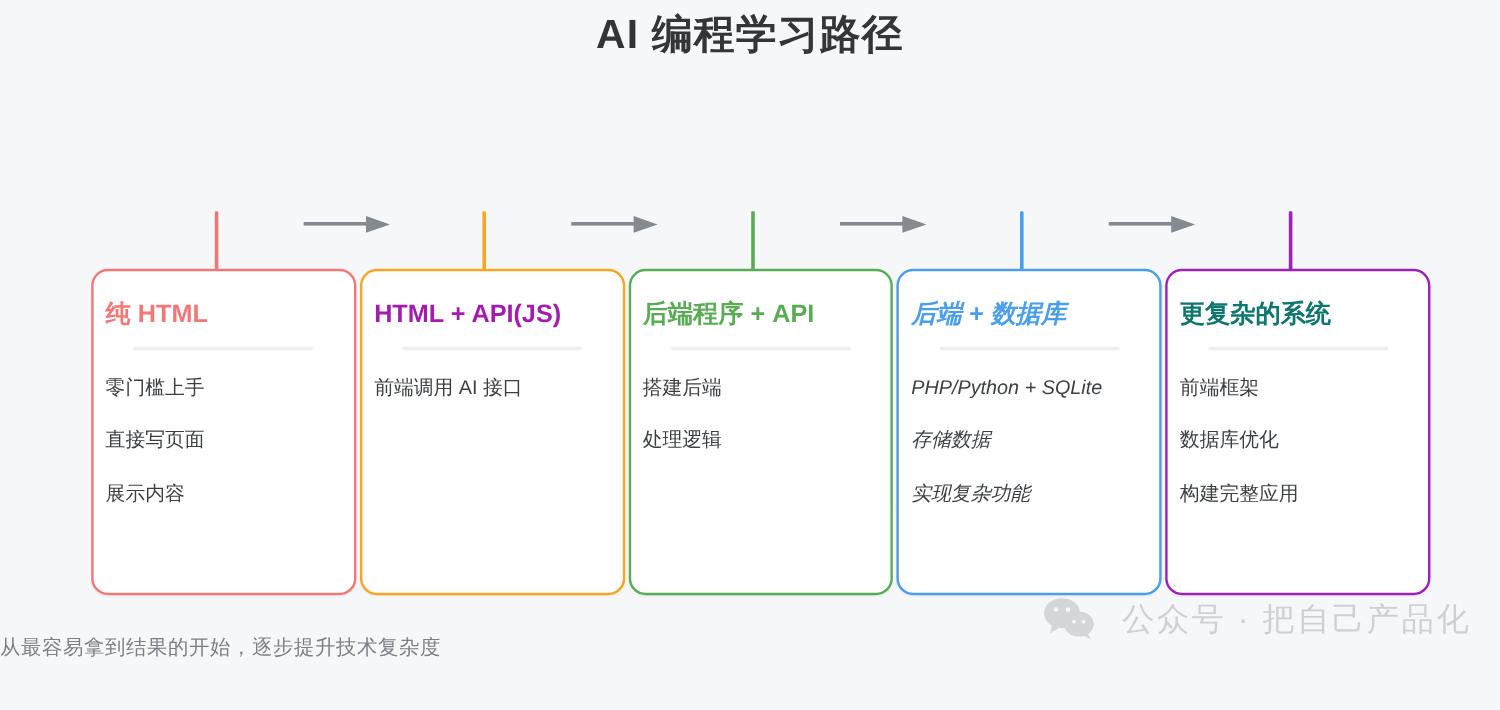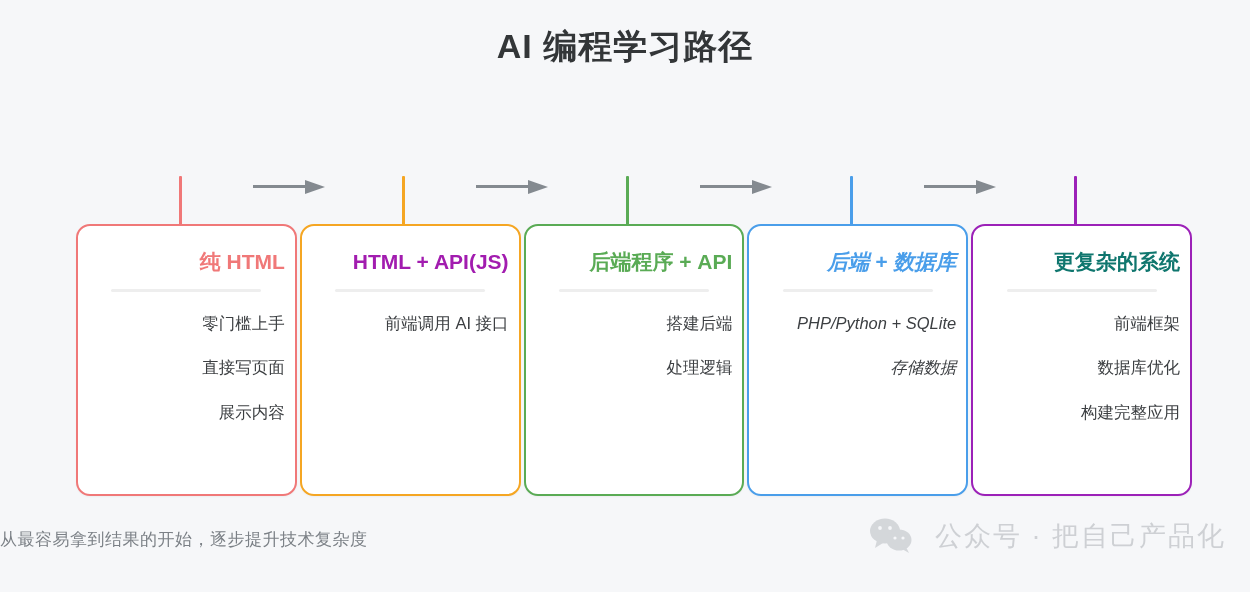--- a/index.html
+++ b/index.html
@@ -18,21 +18,21 @@
   .page {
     position: relative;
     width: 1250px;
     height: 592px;
     box-sizing: border-box;
   }
 
   
   .title {
     position: absolute;
-    top: 24px;
+    top: 6px;
     left: 0;
     width: 1250px;
     text-align: center;
     font-size: 34px;
     font-weight: bold;
     color: #333638;
     letter-spacing: 1px;
   }
 
   
@@ -85,21 +85,21 @@
     display: flex;
     gap: 3px;
   }
   .card {
     flex: 1 1 0;
     background: #ffffff;
     border: 2px solid #cccccc;
     border-radius: 14px;
     box-sizing: border-box;
     padding: 24px 10px 10px 10px;
-    text-align: right;
+    text-align: left;
     box-shadow: 0 1px 2px rgba(0,0,0,0.04);
   }
   .card-title {
     font-size: 21px;
     font-weight: bold;
     line-height: 1.1;
     margin-bottom: 16px;
     white-space: nowrap;
   }
   .card-divider {
@@ -127,21 +127,21 @@
     text-align: left;
     font-size: 17px;
     color: #7b8086;
     letter-spacing: 0.5px;
   }
 
   
   .watermark {
     position: absolute;
     right: 24px;
-    top: 518px;
+    top: 498px;
     display: flex;
     align-items: flex-end;
     gap: 22px;
     opacity: 0.55;
   }
   .wechat-icon {
     width: 44px;
     height: 36px;
     position: relative;
     flex: none;
@@ -201,20 +201,21 @@
         <div class="card-title" style="color: rgb(90, 171, 85);">后端程序 + API</div>
         <div class="card-divider"></div>
         <div class="card-item">搭建后端</div>
         <div class="card-item">处理逻辑</div>
       </div>
       <div class="card" style="border-color: rgb(74, 158, 234); font-style: italic;">
         <div class="card-title" style="color: rgb(74, 158, 234);">后端 + 数据库</div>
         <div class="card-divider"></div>
         <div class="card-item">PHP/Python + SQLite</div>
         <div class="card-item">存储数据</div>
+        <div class="card-item">实现复杂功能</div>
       </div>
       <div class="card" style="border-color: rgb(156, 33, 184);">
         <div class="card-title" style="color: #0f766e;">更复杂的系统</div>
         <div class="card-divider"></div>
         <div class="card-item">前端框架</div>
         <div class="card-item">数据库优化</div>
         <div class="card-item">构建完整应用</div>
       </div>
     </div>
 

